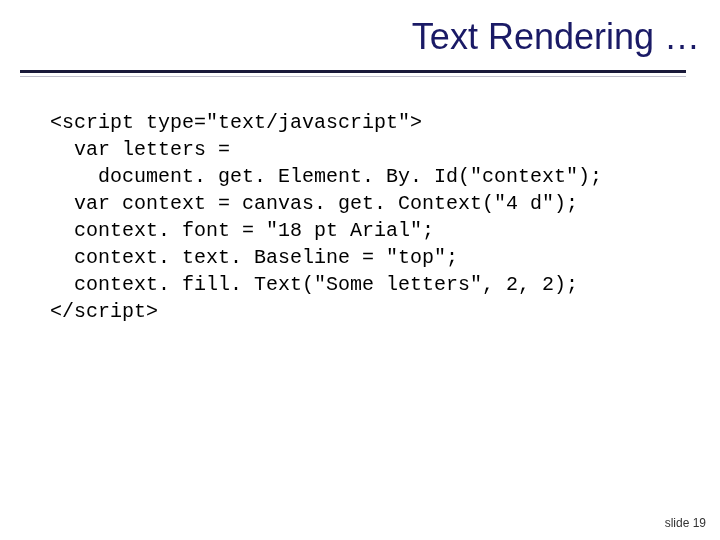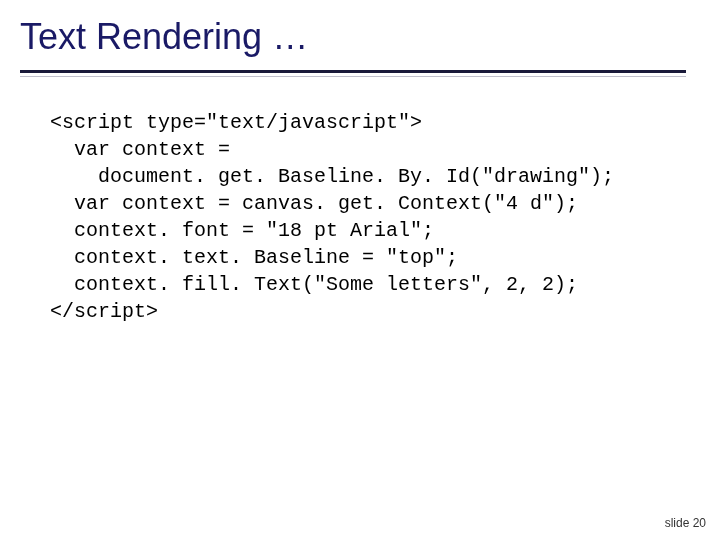--- a/index.html
+++ b/index.html
@@ -1,35 +1,35 @@
 <!DOCTYPE html>
 <html><head>
 <meta charset="utf-8">
 <style>
   * { margin: 0; padding: 0; box-sizing: border-box; }
   html, body { width: 720px; height: 540px; background: #ffffff; font-family: Arial, Helvetica, sans-serif; position: relative; }
   .slide { width: 720px; height: 540px; position: relative; padding: 10px 20px 0 20px; }
-  .title { color: #1a1a66; font-size: 36px; font-weight: 400; font-family: Arial, sans-serif; letter-spacing: 0px; margin-top: 6px; }
+  .title { color: #1a1a66; font-size: 36px; font-weight: 400; font-family: Arial, sans-serif; letter-spacing: 0px; margin-top: 6px; text-align: right; }
   .rule-wrap { margin-top: 12px; }
   .rule1 { height: 3px; background: #1a1a3a; width: 98%; }
   .rule2 { height: 1px; background: #c0c0cc; width: 98%; margin-top: 3px; }
   .code { font-family: "Courier New", Courier, monospace; font-size: 20px; color: #000000; white-space: pre; line-height: 1.35; margin-top: 32px; margin-left: 30px; }
   .footer { position: absolute; right: 14px; bottom: 10px; font-family: Arial, sans-serif; font-size: 12px; color: #333; }
 </style>
 </head>
 <body>
 
 <div class="slide">
   <div class="title">Text Rendering …</div>
   <div class="rule-wrap">
     <div class="rule1"></div>
     <div class="rule2"></div>
   </div>
   <div class="code"><span>&lt;script type="text/javascript"&gt;</span>
-<span>  var context =</span>
-<span>    document. get. Baseline. By. Id("drawing");</span>
+<span>  var letters =</span>
+<span>    document. get. Element. By. Id("context");</span>
 <span>  var context = canvas. get. Context("4 d");</span>
 <span>  context. font = "18 pt Arial";</span>
 <span>  context. text. Baseline = "top";</span>
 <span>  context. fill. Text("Some letters", 2, 2);</span>
 <span>&lt;/script&gt;</span></div>
-  <div class="footer">slide 20</div>
+  <div class="footer">slide 19</div>
 </div>
 
 </body></html>

